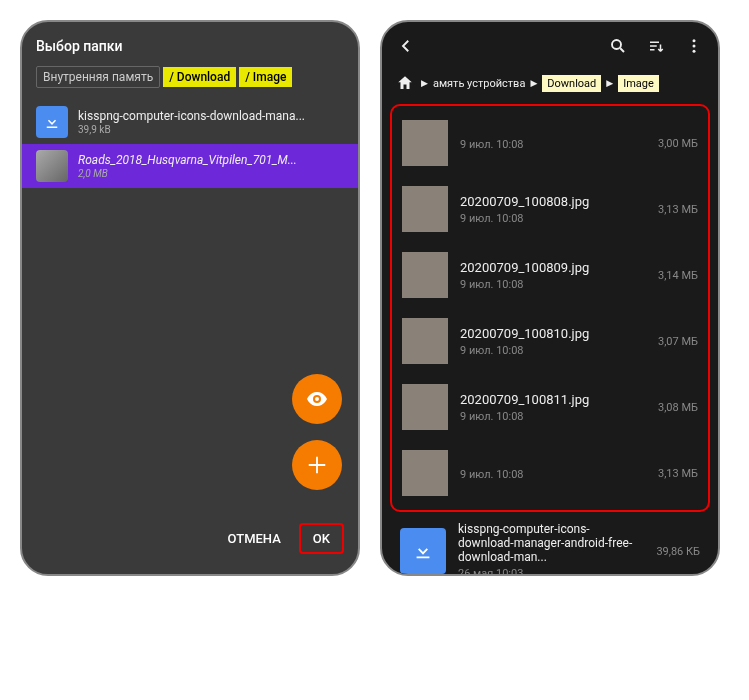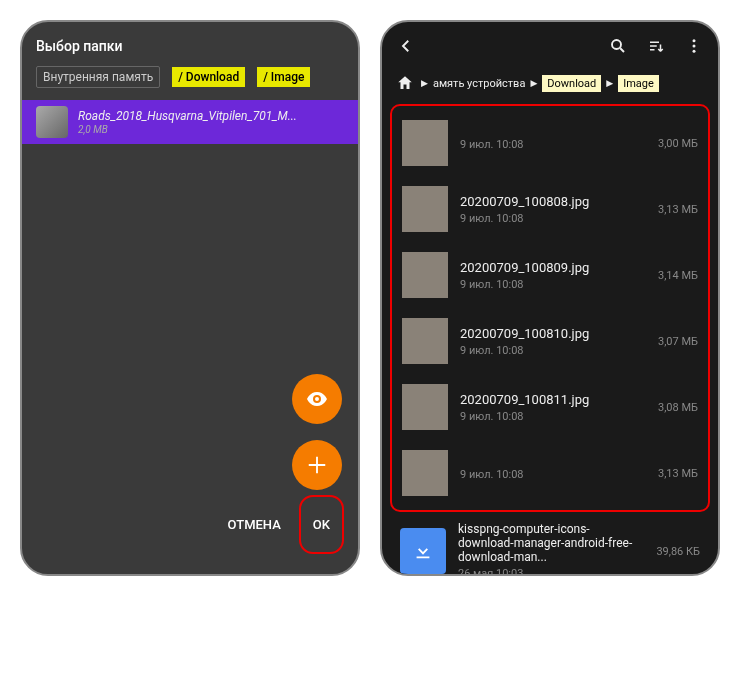--- a/index.html
+++ b/index.html
@@ -2,37 +2,37 @@
 <html><head>
 <meta charset="utf-8">
 <style>
 * { margin: 0; padding: 0; box-sizing: border-box; }
 body { background: #fff; font-family: Roboto, Arial, sans-serif; display: flex; gap: 20px; padding: 20px; }
 .phone { width: 340px; height: 556px; border-radius: 28px; background: #3a3a3a; overflow: hidden; position: relative; border: 2px solid #888; }
 .phone2 { background: #1a1a1a; }
 
 
 .dialog-title { color: #fff; font-size: 14px; font-weight: 500; padding: 16px 14px 12px; }
-.breadcrumb { display: flex; gap: 12px; padding: 0 14px 12px; font-size: 12px; align-items: center; }
+.breadcrumb { display: flex; gap: 3px; padding: 0 14px 12px; font-size: 12px; align-items: center; }
 .bc-btn { border: 1px solid #666; color: #ccc; padding: 3px 6px; border-radius: 2px; }
 .bc-hl { background: #e8e800; color: #000; padding: 3px 6px; font-weight: 500; }
 .file-item { display: flex; align-items: center; padding: 6px 14px; gap: 10px; }
 .file-item.alt { background: #6d28d9; font-style: italic; }
 .thumb { width: 32px; height: 32px; border-radius: 4px; flex-shrink: 0; }
 .thumb-dl { background: #4a8cf0; display: flex; align-items: center; justify-content: center; color: #fff; }
 .thumb-img { background: linear-gradient(135deg, #aaa, #666); }
 .file-meta { min-width: 0; flex: 1; }
 .file-name { color: #eee; font-size: 12px; white-space: nowrap; overflow: hidden; text-overflow: ellipsis; }
 .file-size { color: #aaa; font-size: 10px; margin-top: 1px; }
 .fab { position: absolute; right: 16px; width: 50px; height: 50px; border-radius: 50%; background: #f57c00; display: flex; align-items: center; justify-content: center; color: #fff; }
 .fab-eye { bottom: 150px; }
 .fab-plus { bottom: 84px; }
 .dialog-actions { position: absolute; bottom: 20px; right: 14px; display: flex; gap: 4px; align-items: center; }
 .txt-btn { color: #fff; font-size: 13px; font-weight: 500; padding: 8px 14px; }
-.ok-btn { border: 2px solid #e00; border-radius: 14px; padding: 20px 12px; }
+.ok-btn { border: 2px solid #e00; border-radius: 4px; padding: 6px 12px; }
 
 
 .toolbar { display: flex; align-items: center; padding: 14px 14px 10px; gap: 18px; color: #eee; }
 .toolbar .spacer { flex: 1; }
 .toolbar .ticon { width: 20px; height: 20px; display: flex; align-items: center; justify-content: center; }
 .bc2 { display: flex; align-items: center; gap: 4px; padding: 8px 14px 12px; font-size: 11px; }
 .home-icon { color: #eee; margin-right: 2px; }
 .bc2-txt { color: #eee; }
 .bc2-hl { background: #fef9c3; color: #000; padding: 2px 5px; }
 .tri { color: #eee; font-size: 9px; margin: 0 1px; }
@@ -51,20 +51,31 @@
 <body>
 
 <div class="phone">
   <div class="dialog-title">Выбор папки</div>
   <div class="breadcrumb">
     <span class="bc-btn">Внутренняя память</span>
     <span class="bc-hl">/ Download</span>
     <span class="bc-hl">/ Image</span>
   </div>
 
+  <div class="file-item">
+    <div class="thumb thumb-dl">
+      <svg width="18" height="18" viewBox="0 0 24 24" fill="#fff">
+          <path d="M12 3v10l4-4 1.4 1.4L12 16 6.6 10.4 8 9l4 4V3h0zM5 18h14v2H5z"></path>
+        </svg>
+    </div>
+    <div class="file-meta">
+      <div class="file-name">kisspng-computer-icons-download-mana...</div>
+      <div class="file-size">39,9 kB</div>
+    </div>
+  </div>
   <div class="file-item alt">
     <div class="thumb thumb-img"></div>
     <div class="file-meta">
       <div class="file-name">Roads_2018_Husqvarna_Vitpilen_701_M...</div>
       <div class="file-size">2,0 MB</div>
     </div>
   </div>
 
   <div class="fab fab-eye">
     <svg width="24" height="24" viewBox="0 0 24 24" fill="#fff">

